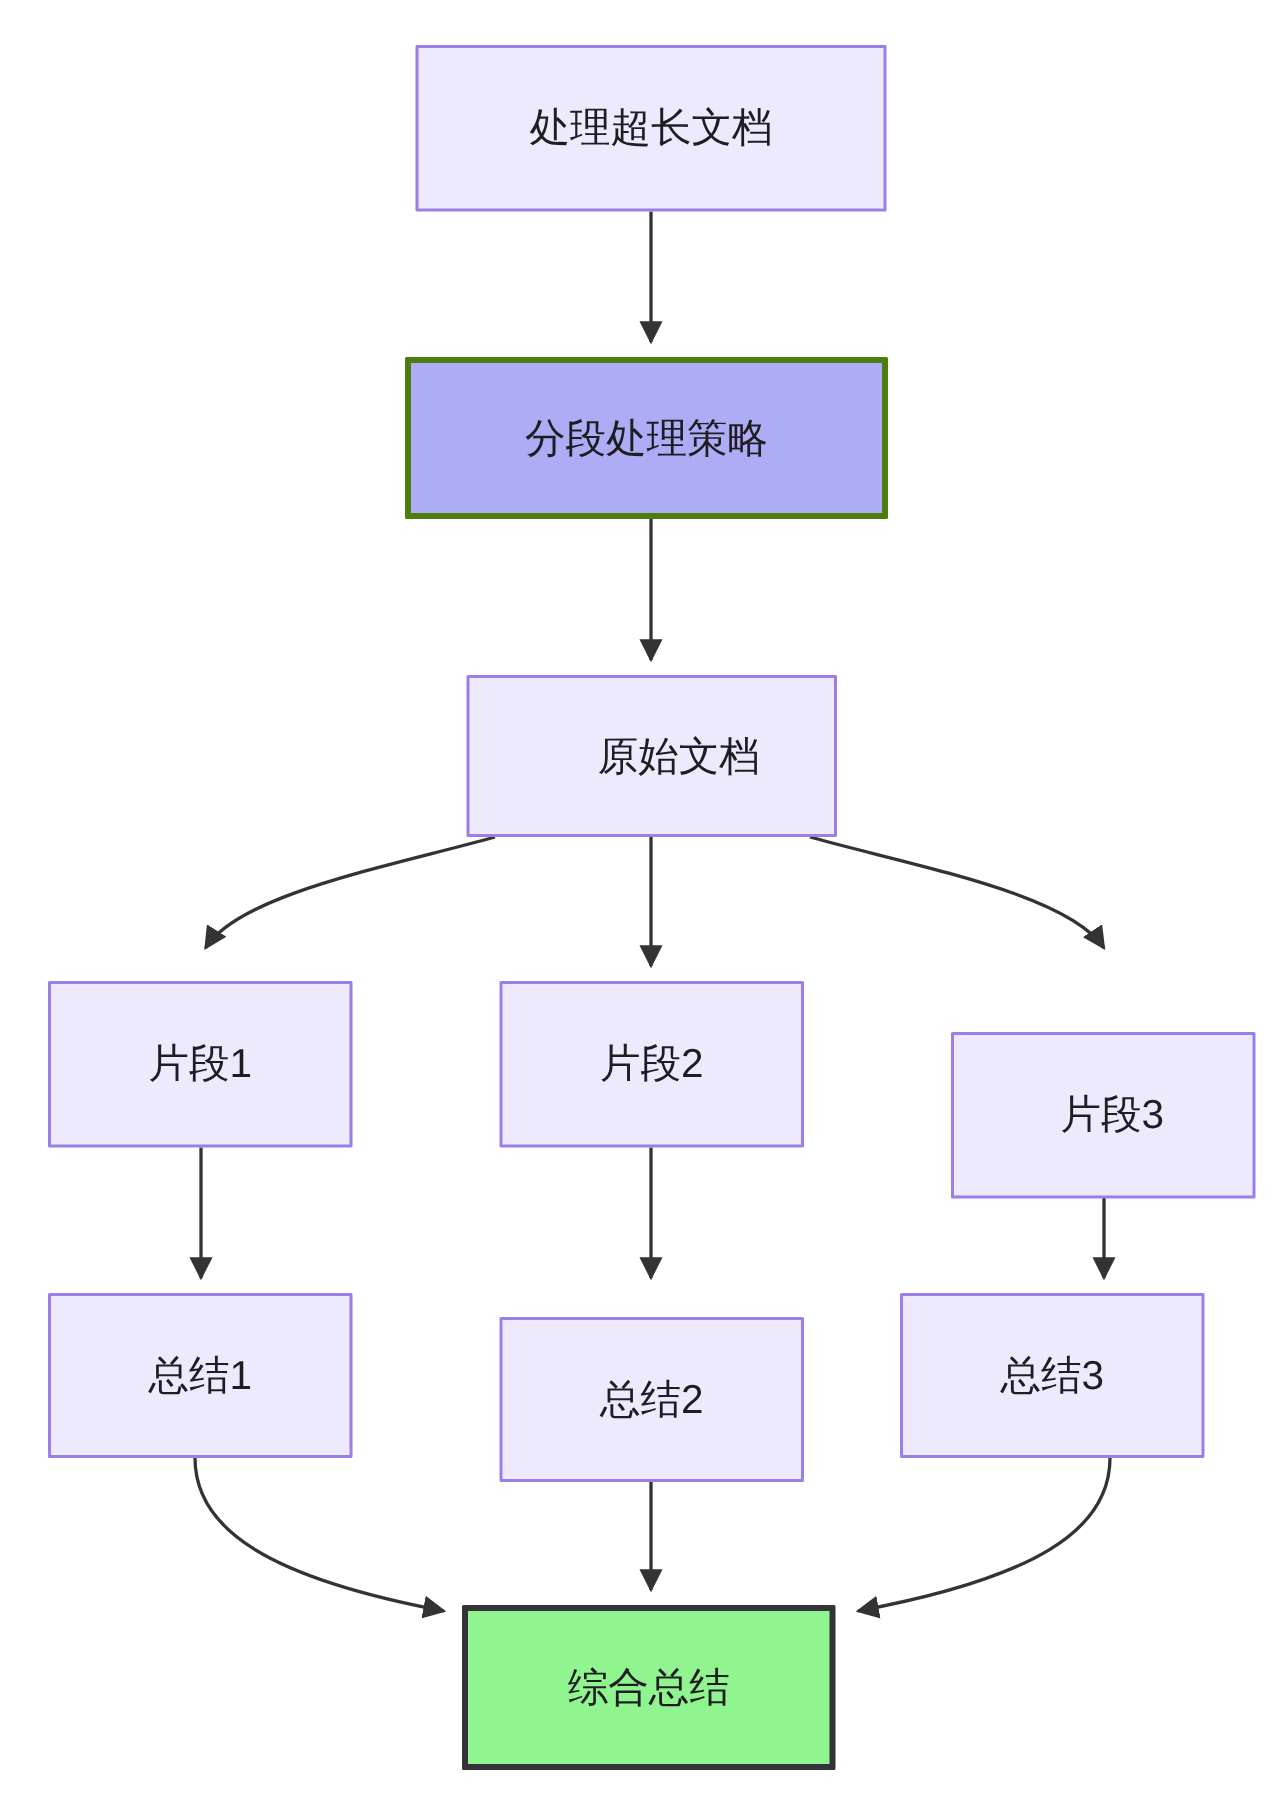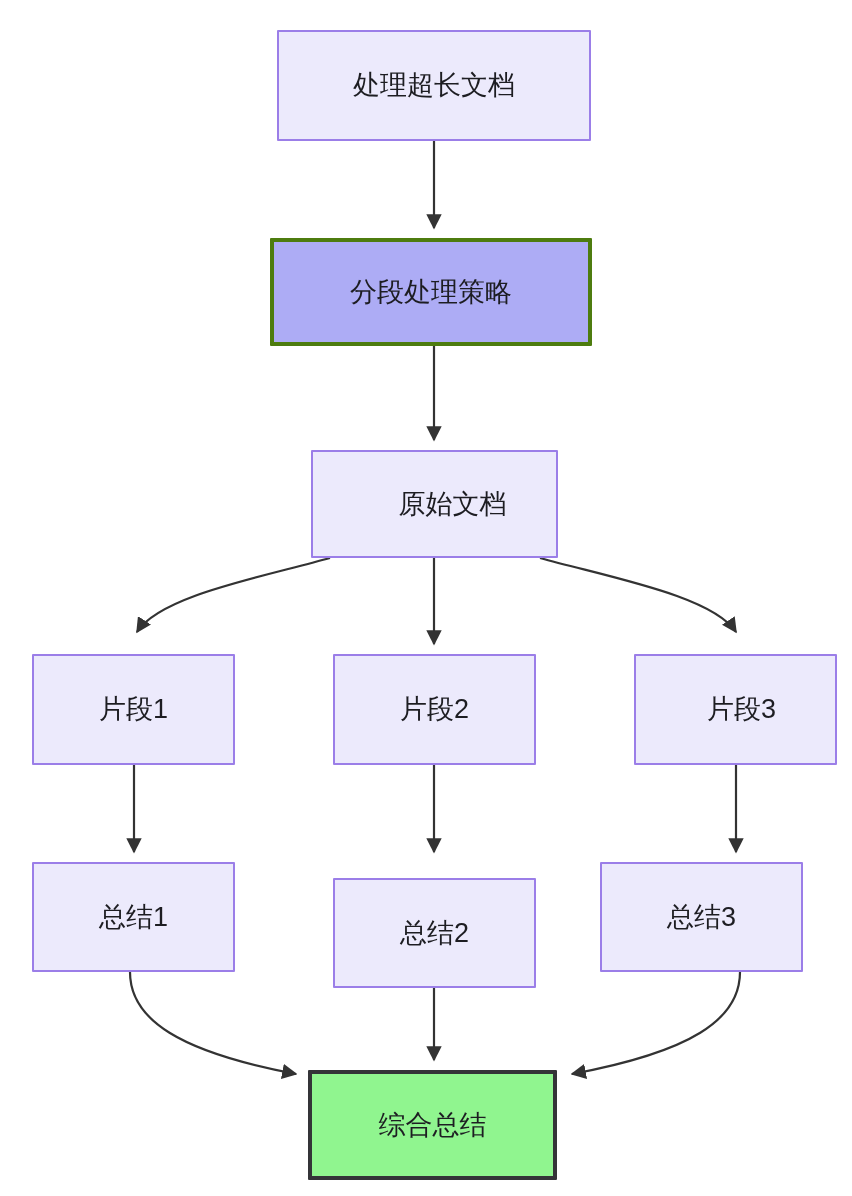--- a/index.html
+++ b/index.html
@@ -110,21 +110,21 @@
   </div>
 
   <div class="node normal" style="left:32px; top:654px; width:203px; height:111px;justify-content:center;">
     <span class="node-label">片段1</span>
   </div>
 
   <div class="node normal" style="left:333px; top:654px; width:203px; height:111px;">
     <span class="node-label">片段2</span>
   </div>
 
-  <div class="node normal" style="left:634px; top:654px; width:203px; height:111px;padding-left:12px;">
+  <div class="node normal" style="left:634px; top:688px; width:203px; height:111px;padding-left:12px;">
     <span class="node-label">片段3</span>
   </div>
 
   <div class="node normal" style="left:32px; top:862px; width:203px; height:110px;">
     <span class="node-label">总结1</span>
   </div>
 
   <div class="node normal" style="left:333px; top:862px; width:203px; height:110px;margin-top:16px;">
     <span class="node-label">总结2</span>
   </div>

